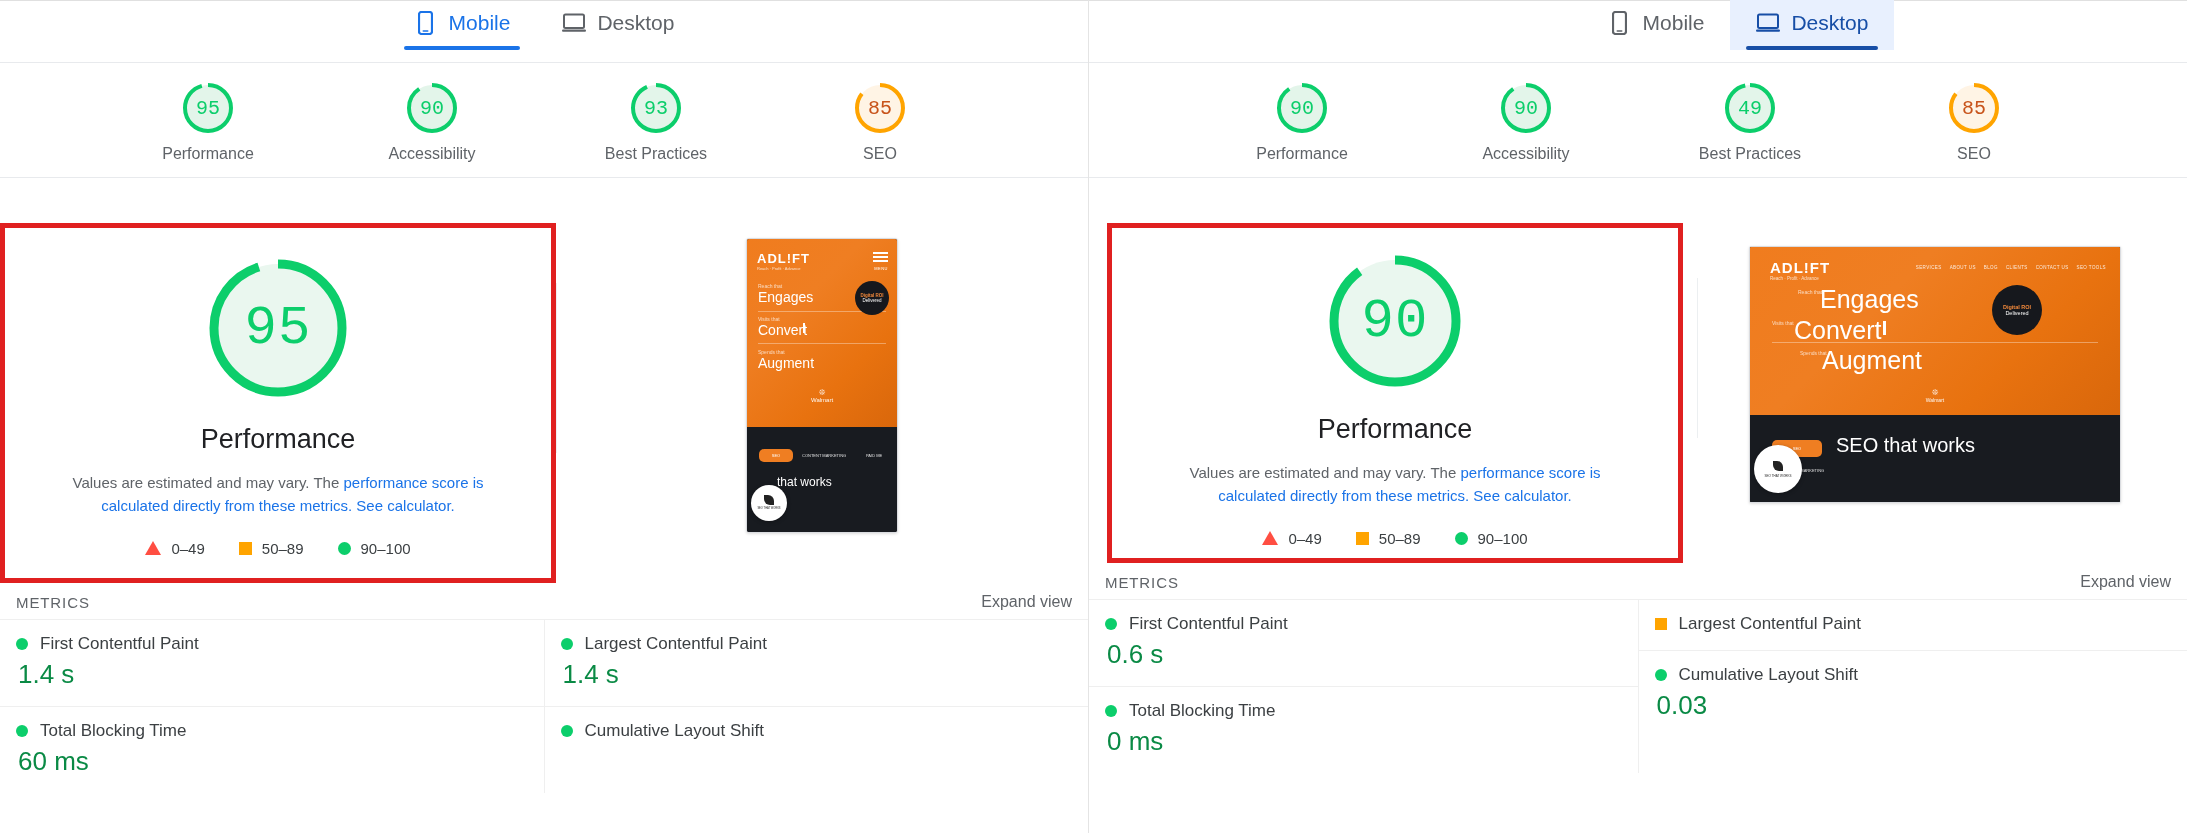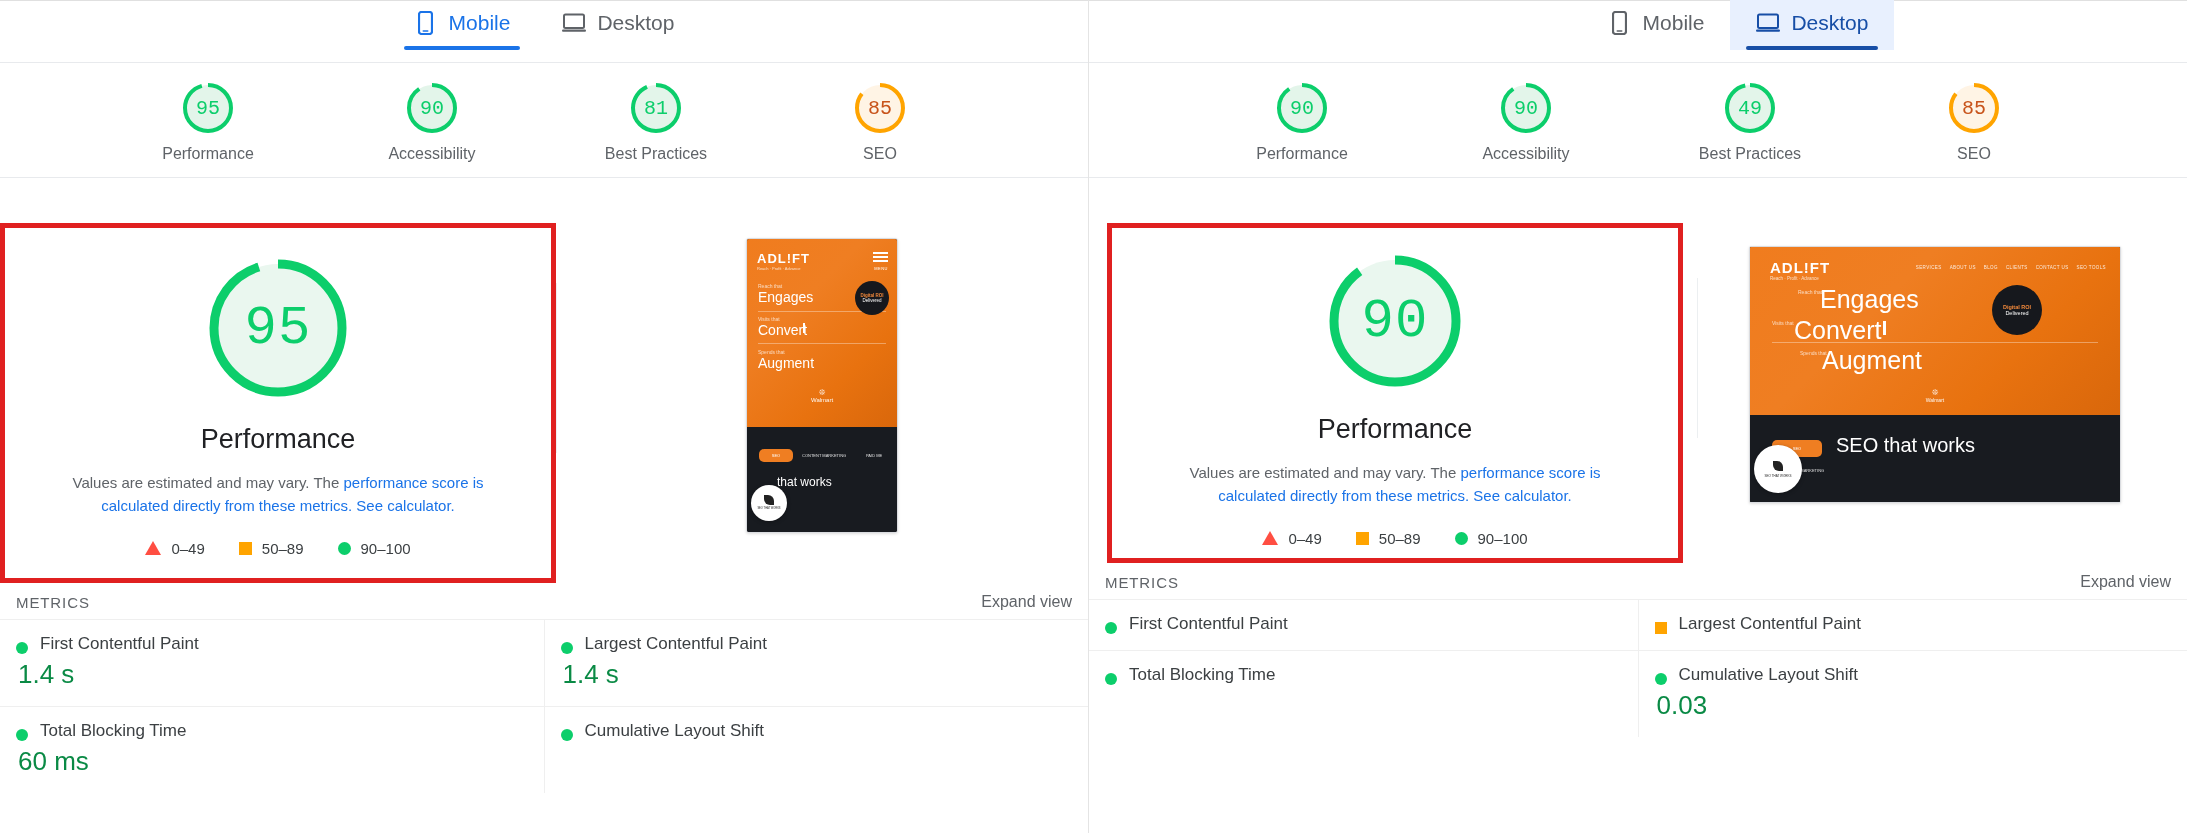--- a/index.html
+++ b/index.html
@@ -148,21 +148,21 @@
     display: flex; align-items: center; justify-content: space-between;
     padding: 10px 16px 8px 16px;
   }
   .metrics-title { font-size: 15px; letter-spacing: .9px; color: #5f6368; }
   .expand { font-size: 16px; color: #5f6368; cursor: pointer; }
   .metrics-grid { display: flex; }
   .metrics-col { flex: 1; }
   .panel-left .metrics-col + .metrics-col { border-left: 1px solid #efefef; }
   .panel-right .metrics-col + .metrics-col { border-left: 1px solid #efefef; }
   .metric-row { padding: 14px 16px 16px 16px; border-top: 1px solid #efefef; }
-  .metric-top { display: flex; align-items: flex-end; gap: 12px; }
+  .metric-top { display: flex; align-items: center; gap: 12px; }
   .metric-name { font-size: 17px; color: #3c4043; }
   .metric-val { margin-top: 5px; margin-left: 2px; font-size: 26px; font-weight: 400; }
   .ind-dot { width: 12px; height: 12px; border-radius: 50%; }
   .ind-sq { width: 12px; height: 12px; }
 </style>
 </head>
 <body>
 
 <div class="screen">
 
@@ -214,21 +214,21 @@
             <div class="ring-val" style="color:#0cce6b">90</div>
           </div>
           <div class="gauge-label">Accessibility</div>
         </div>
         <div class="gauge-item">
           <div class="ring-wrap">
             <svg width="54" height="54" viewBox="0 0 54 54">
               <circle cx="27" cy="27" r="23" fill="#e3f5ea"></circle>
               <circle cx="27" cy="27" r="23" fill="none" stroke="#0cce6b" stroke-width="4" stroke-dasharray="134.4 144.5"></circle>
             </svg>
-            <div class="ring-val" style="color:#0cce6b">81</div>
+            <div class="ring-val" style="color:#0cce6b">93</div>
           </div>
           <div class="gauge-label">Best Practices</div>
         </div>
         <div class="gauge-item">
           <div class="ring-wrap">
             <svg width="54" height="54" viewBox="0 0 54 54">
               <circle cx="27" cy="27" r="23" fill="#fff4e5"></circle>
               <circle cx="27" cy="27" r="23" fill="none" stroke="#ffa400" stroke-width="4" stroke-dasharray="122.9 144.5"></circle>
             </svg>
             <div class="ring-val" style="color:#c8531a">85</div>
@@ -531,26 +531,28 @@
         <div class="expand">Expand view</div>
       </div>
 
       <div class="metrics-grid">
         <div class="metrics-col">
           <div class="metric-row">
             <div class="metric-top">
               <span class="ind-dot" style="background:#0cce6b"></span>
               <span class="metric-name">First Contentful Paint</span>
             </div>
+            <div class="metric-val" style="color:#0a8a45">0.6 s</div>
           </div>
           <div class="metric-row">
             <div class="metric-top">
               <span class="ind-dot" style="background:#0cce6b"></span>
               <span class="metric-name">Total Blocking Time</span>
             </div>
+            <div class="metric-val" style="color:#0a8a45">0 ms</div>
           </div>
         </div>
         <div class="metrics-col">
           <div class="metric-row">
             <div class="metric-top">
               <span class="ind-sq" style="background:#ffa400"></span>
               <span class="metric-name">Largest Contentful Paint</span>
             </div>
           </div>
           <div class="metric-row">

